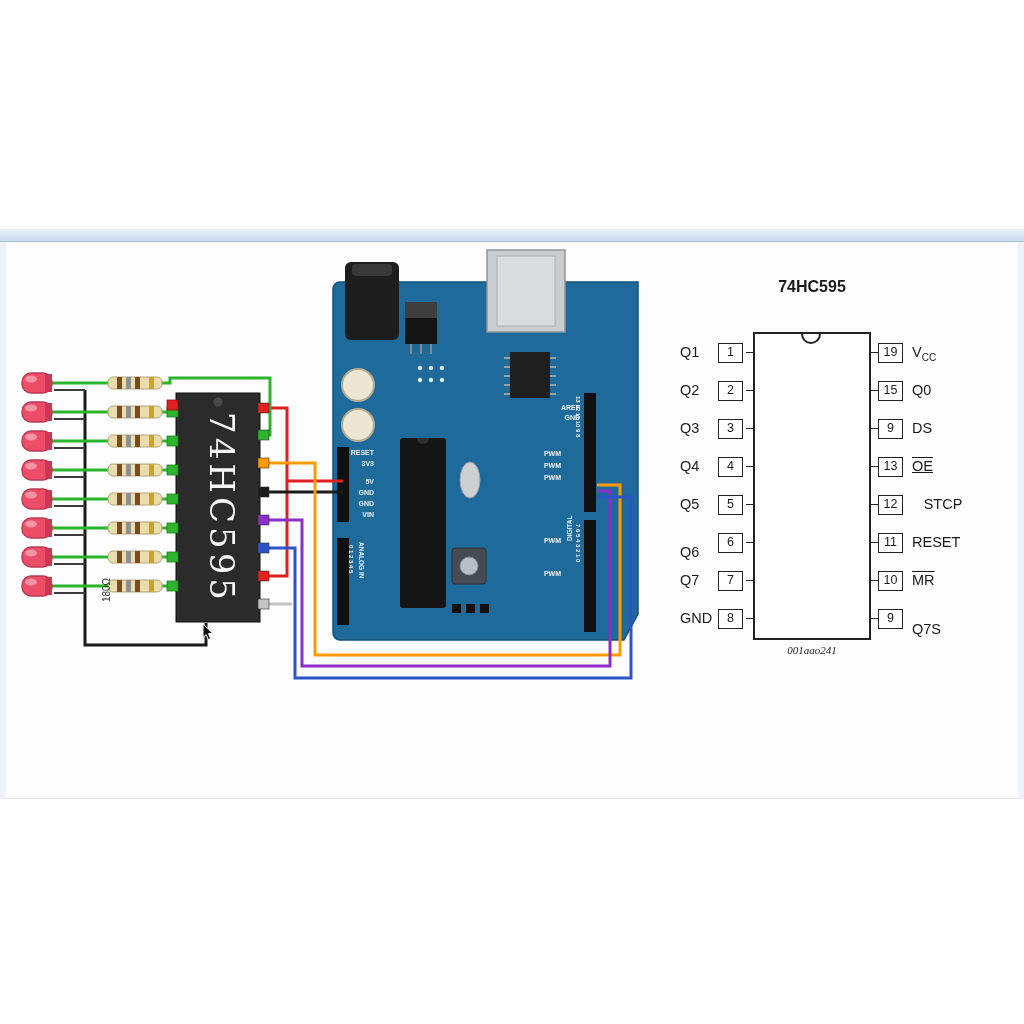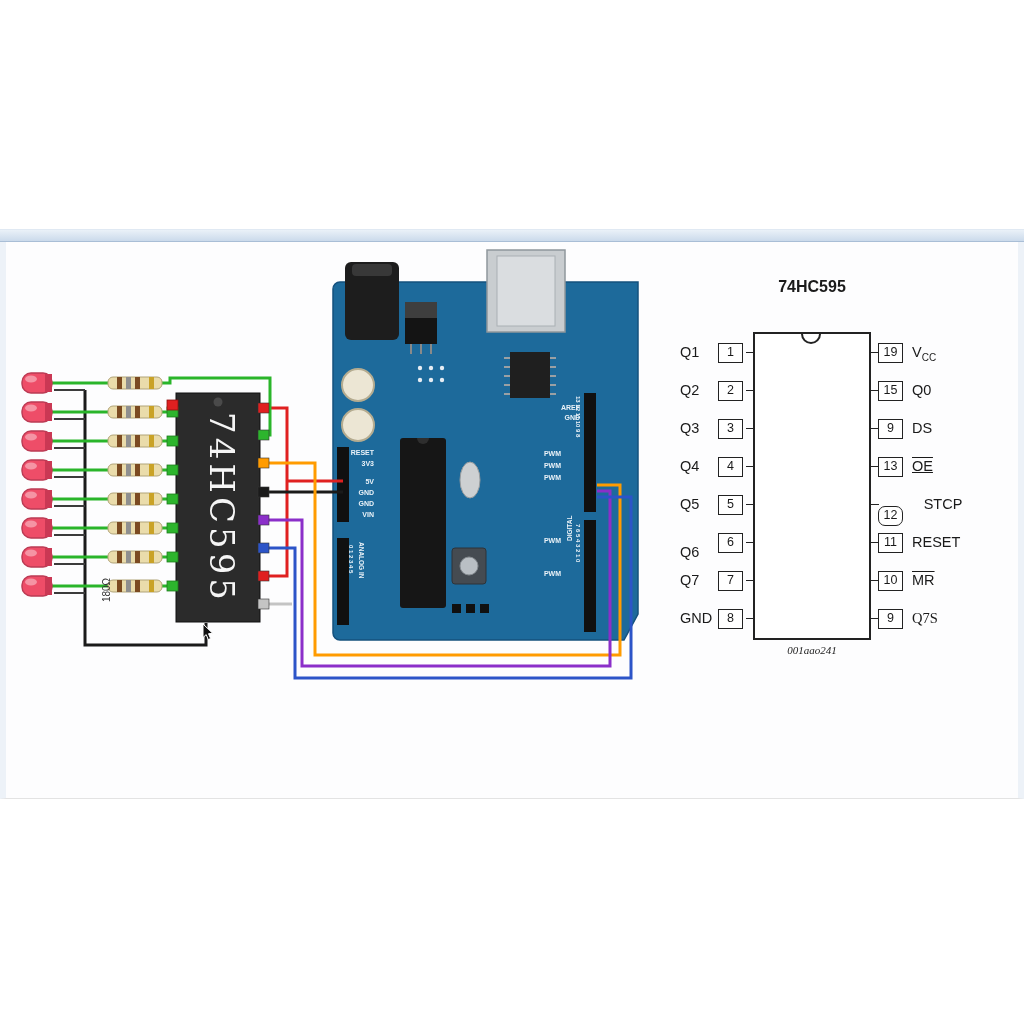--- a/index.html
+++ b/index.html
@@ -327,28 +327,28 @@
         <div class="po-name right" style="top: 105px;"><span>Q0</span></div>
         <div class="po-box right" style="top: 105px;">15</div>
         <div class="po-stub right" style="top: 114px;"></div>
         <div class="po-name right" style="top: 143px;"><span>DS</span></div>
         <div class="po-box right" style="top: 143px;">9</div>
         <div class="po-stub right" style="top: 152px;"></div>
         <div class="po-name right" style="top: 181px; text-decoration: underline;"><span class="ovl">OE</span></div>
         <div class="po-box right" style="top: 181px;">13</div>
         <div class="po-stub right" style="top: 190px;"></div>
         <div class="po-name right" style="top: 219px; text-align: center;"><span>STCP</span></div>
-        <div class="po-box right" style="top: 230px; border-radius: 7px;">12</div>
+        <div class="po-box right" style="top: 219px;">12</div>
         <div class="po-stub right" style="top: 228px;"></div>
         <div class="po-name right" style="top: 257px;"><span>RESET</span></div>
         <div class="po-box right" style="top: 257px;">11</div>
         <div class="po-stub right" style="top: 266px;"></div>
         <div class="po-name right" style="top: 295px;"><span class="ovl">MR</span></div>
         <div class="po-box right" style="top: 295px;">10</div>
         <div class="po-stub right" style="top: 304px;"></div>
-        <div class="po-name right" style="top: 333px; font-family: Liberation Serif, serif;"><span>Q7S</span></div>
+        <div class="po-name right" style="top: 344px;"><span>Q7S</span></div>
         <div class="po-box right" style="top: 333px;">9</div>
         <div class="po-stub right" style="top: 342px;"></div>
       </div>
     <div class="po-caption">001aao241</div>
   </div>
 
 </div>
 
 </body></html>

